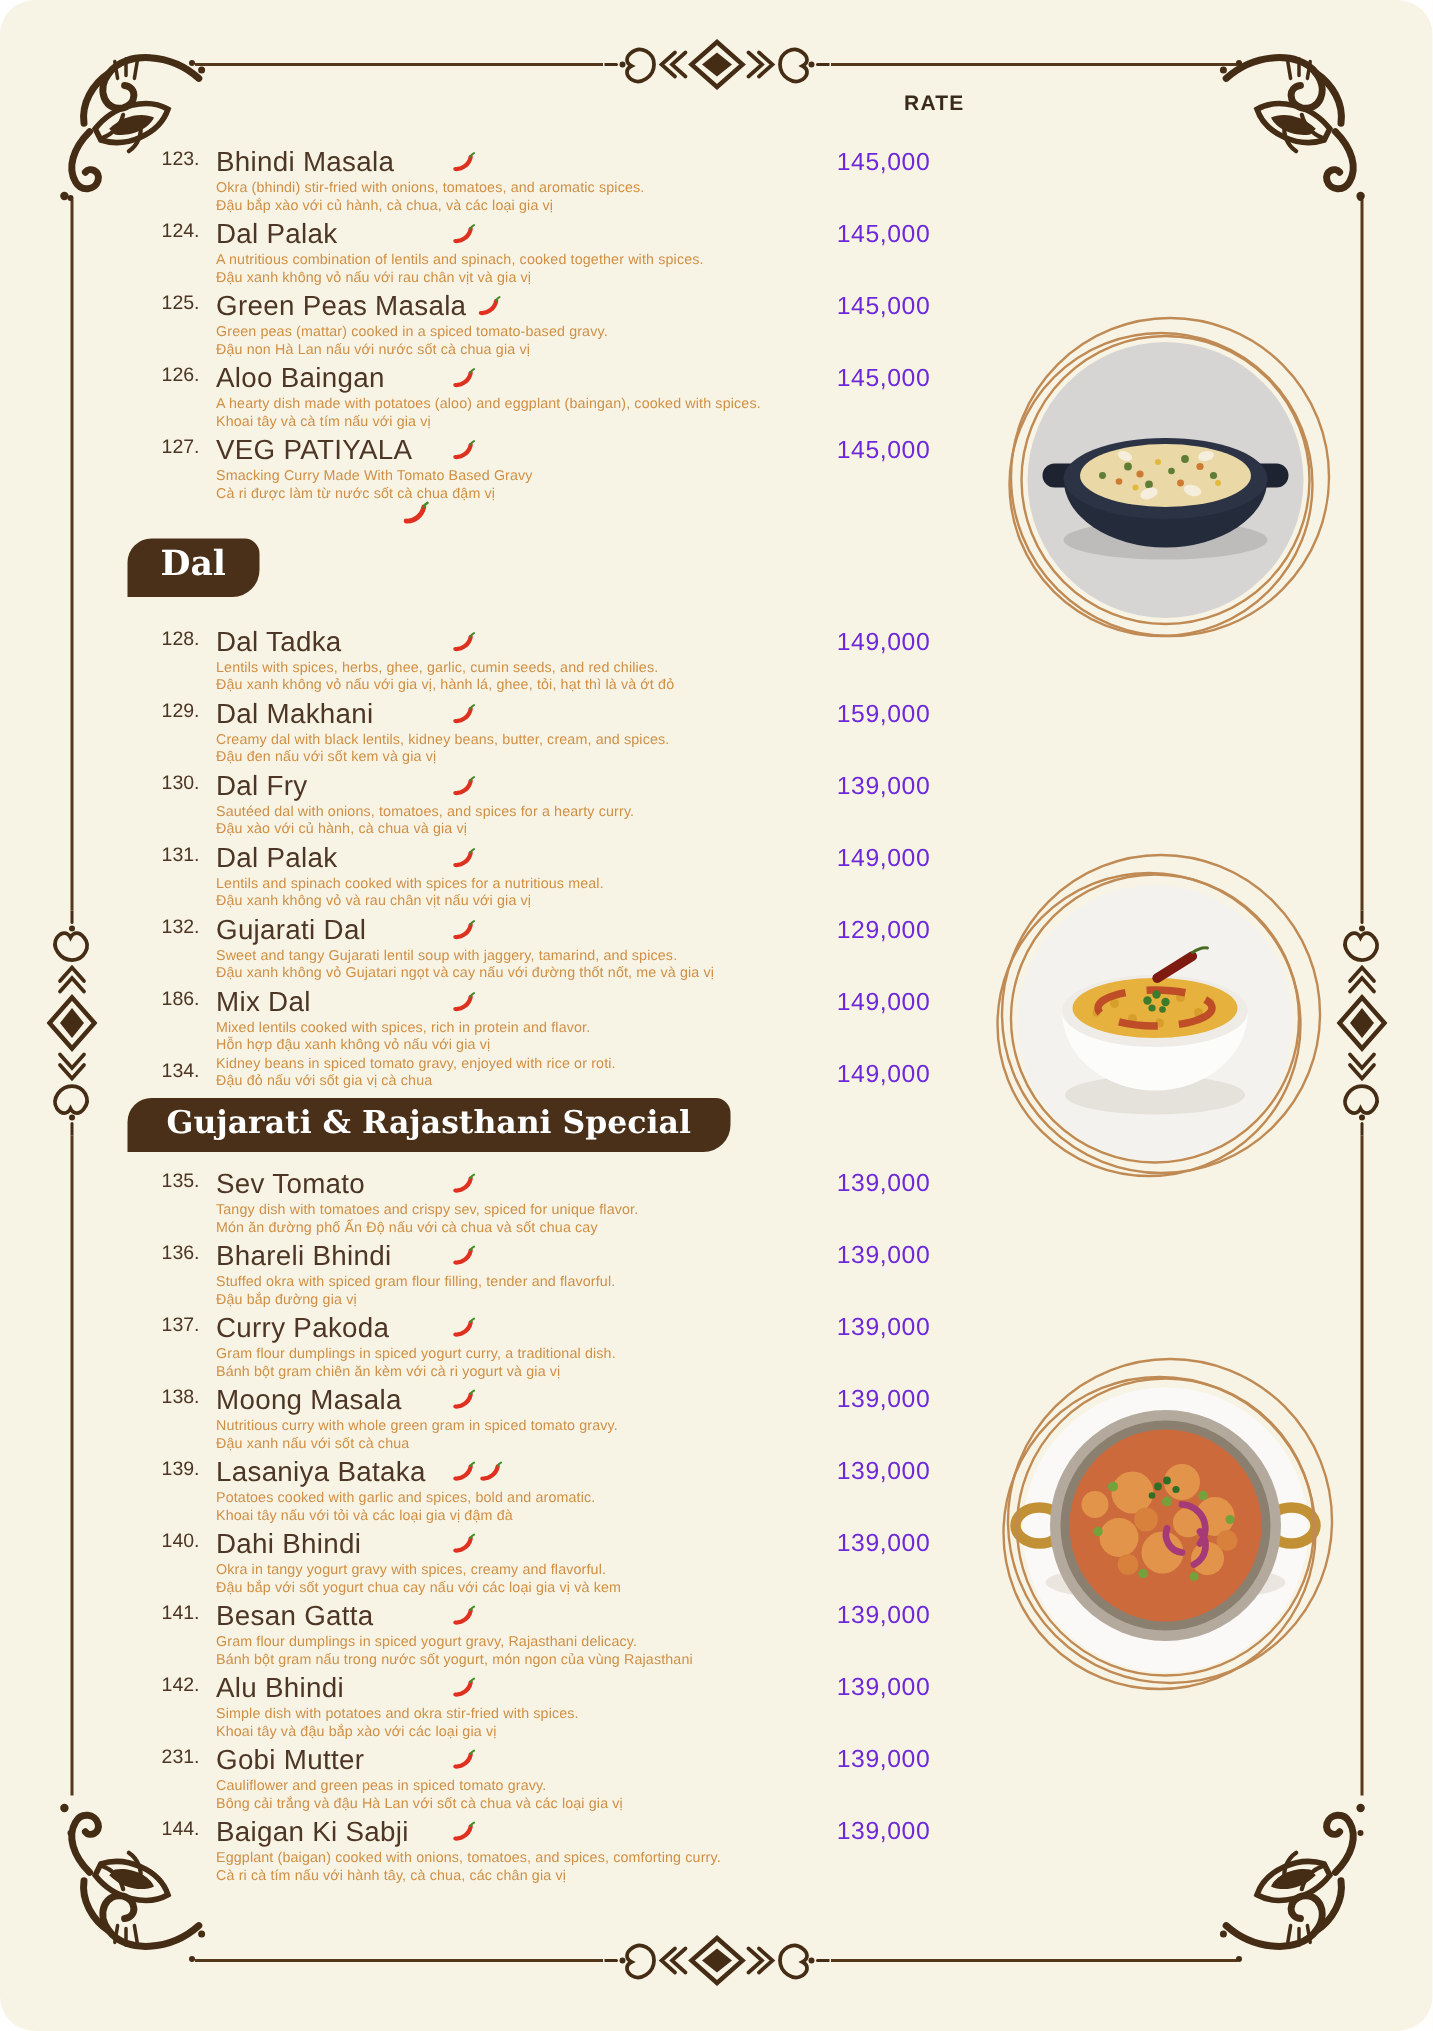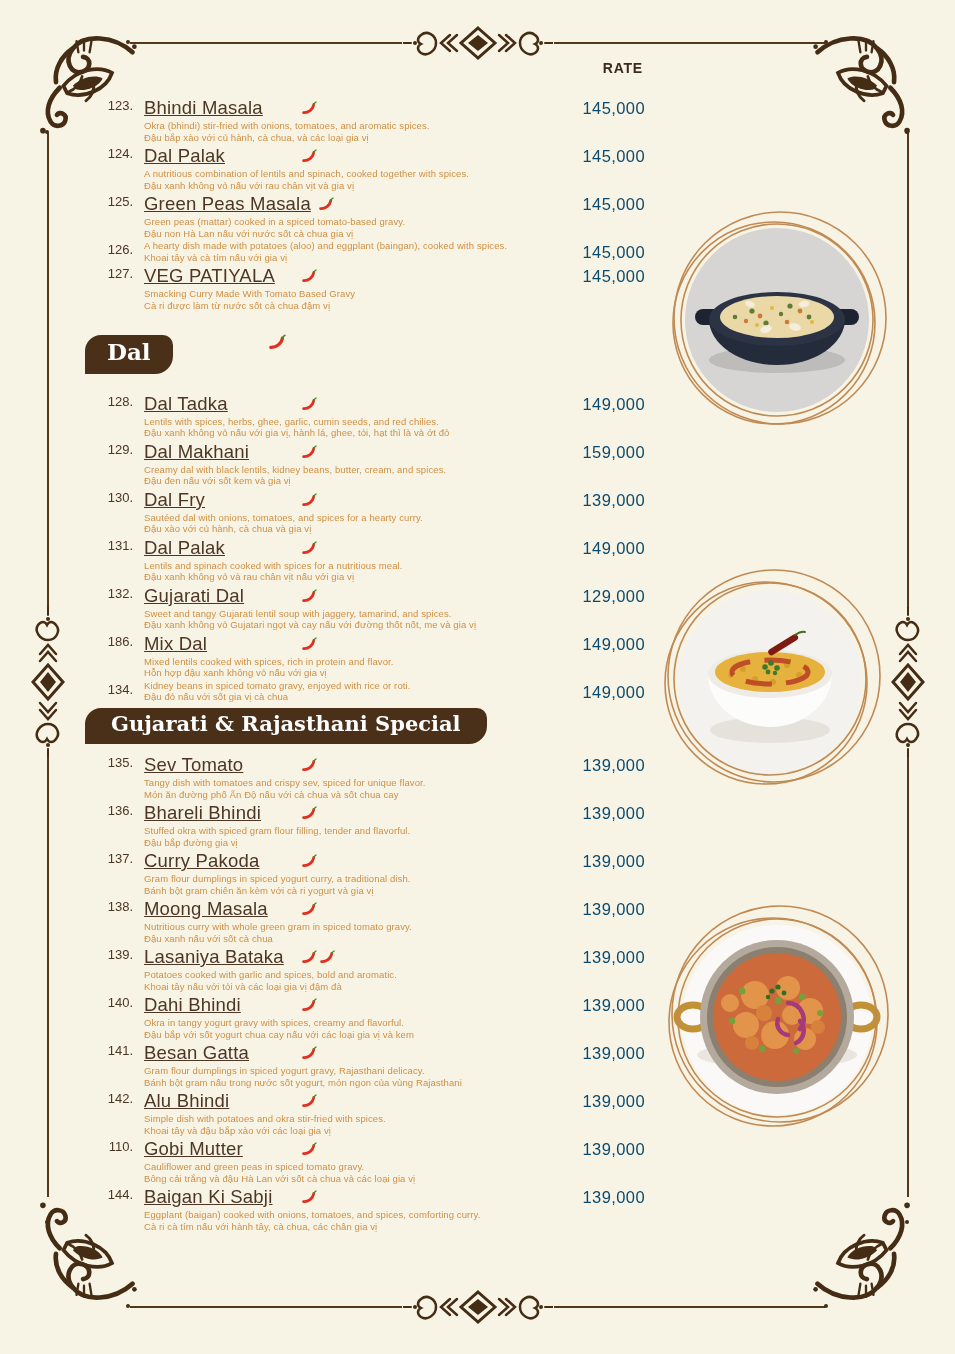--- a/index.html
+++ b/index.html
@@ -1,17 +1,17 @@
 <!DOCTYPE html>
 <html><head>
 <meta charset="utf-8">
 <style>
   html,body{margin:0;padding:0;background:#ffffff;}
   .page{position:relative;width:955px;height:1354px;background:#f8f4e5;
-        font-family:"Liberation Sans",sans-serif;overflow:hidden;}
+        font-family:"Liberation Sans",sans-serif;overflow:hidden;border-radius:23px;}
 
   
   .bline{position:absolute;background:#55381c;}
   .bline.h{height:1.5px;}
   .bline.v{width:1.5px;}
   .dot{position:absolute;width:4px;height:4px;border-radius:50%;background:#452c14;}
   .corner{position:absolute;width:112px;height:112px;}
   .corner svg{width:100%;height:100%;}
   .corner.tr{transform:scaleX(-1);}
   .corner.bl{transform:scaleY(-1);}
@@ -20,24 +20,24 @@
   .motif-wrap.vert svg{transform:rotate(90deg);}
 
   
   .menu{position:absolute;left:85px;top:96px;width:560px;z-index:2;}
   .rate{position:absolute;top:-36px;right:2px;font-weight:bold;font-size:14px;
         letter-spacing:.8px;color:#3a2a1c;}
   .row{display:grid;grid-template-columns:48px 1fr 112px;margin-bottom:1px;}
   .num{text-align:right;font-size:13px;color:#4d3626;padding-top:2px;}
   .rowbody{padding-left:11px;}
   .nameline{display:flex;align-items:center;gap:7px;height:24px;}
-  .name{font-size:18.5px;color:#4d3626;letter-spacing:.2px;min-width:150px;text-decoration:underline;}
+  .name{font-size:18.5px;color:#4d3626;letter-spacing:.2px;min-width:150px;}
   .chilies{display:flex;align-items:center;gap:2px;}
   .desc{font-size:9.5px;line-height:11.5px;color:#cf8f44;letter-spacing:.1px;}
-  .price{text-align:right;font-size:16.5px;color:#0c4a6e;padding-top:3px;letter-spacing:.4px;}
+  .price{text-align:center;font-size:16.5px;color:#6d28d9;padding-top:3px;letter-spacing:.4px;}
   .section-row{line-height:0;}
   .section-header{display:inline-block;background:#4a3019;color:#ffffff;
         font-family:"DejaVu Serif",serif;font-weight:bold;line-height:1.25;
         border-radius:16px 10px 18px 0;padding:3px 22px 7px;}
   .section-row[data-section-id="dal"] .section-header{font-size:23px;}
   .section-row[data-section-id="dal"]{margin:24px 0 18px;}
   .section-row[data-section-id="gujarati-rajasthani"] .section-header{font-size:21px;padding:3px 26px 7px;}
   .section-row[data-section-id="gujarati-rajasthani"]{margin:5px 0 9px;}
 
   .stray-chili{position:absolute;left:268px;top:334px;z-index:2;}
@@ -302,20 +302,28 @@
             </span>
         </div>
         <div class="desc">Green peas (mattar) cooked in a spiced tomato-based gravy.</div>
         <div class="desc">Đậu non Hà Lan nấu với nước sốt cà chua gia vị</div>
       </div>
       <div class="price">145,000</div>
     </div>
       <div class="row">
       <div class="num">126.</div>
       <div class="rowbody">
+        <div class="nameline">
+          <span class="name">Aloo Baingan</span>
+          <span class="chilies">
+              <svg width="16" height="14" viewBox="0 0 20 18">
+                <use href="#chili-shape"></use>
+              </svg>
+            </span>
+        </div>
         <div class="desc">A hearty dish made with potatoes (aloo) and eggplant (baingan), cooked with spices.</div>
         <div class="desc">Khoai tây và cà tím nấu với gia vị</div>
       </div>
       <div class="price">145,000</div>
     </div>
       <div class="row">
       <div class="num">127.</div>
       <div class="rowbody">
         <div class="nameline">
           <span class="name">VEG PATIYALA</span>
@@ -565,21 +573,21 @@
                 <use href="#chili-shape"></use>
               </svg>
             </span>
         </div>
         <div class="desc">Simple dish with potatoes and okra stir-fried with spices.</div>
         <div class="desc">Khoai tây và đậu bắp xào với các loại gia vị</div>
       </div>
       <div class="price">139,000</div>
     </div>
       <div class="row">
-      <div class="num">110.</div>
+      <div class="num">231.</div>
       <div class="rowbody">
         <div class="nameline">
           <span class="name">Gobi Mutter</span>
           <span class="chilies">
               <svg width="16" height="14" viewBox="0 0 20 18">
                 <use href="#chili-shape"></use>
               </svg>
             </span>
         </div>
         <div class="desc">Cauliflower and green peas in spiced tomato gravy.</div>

